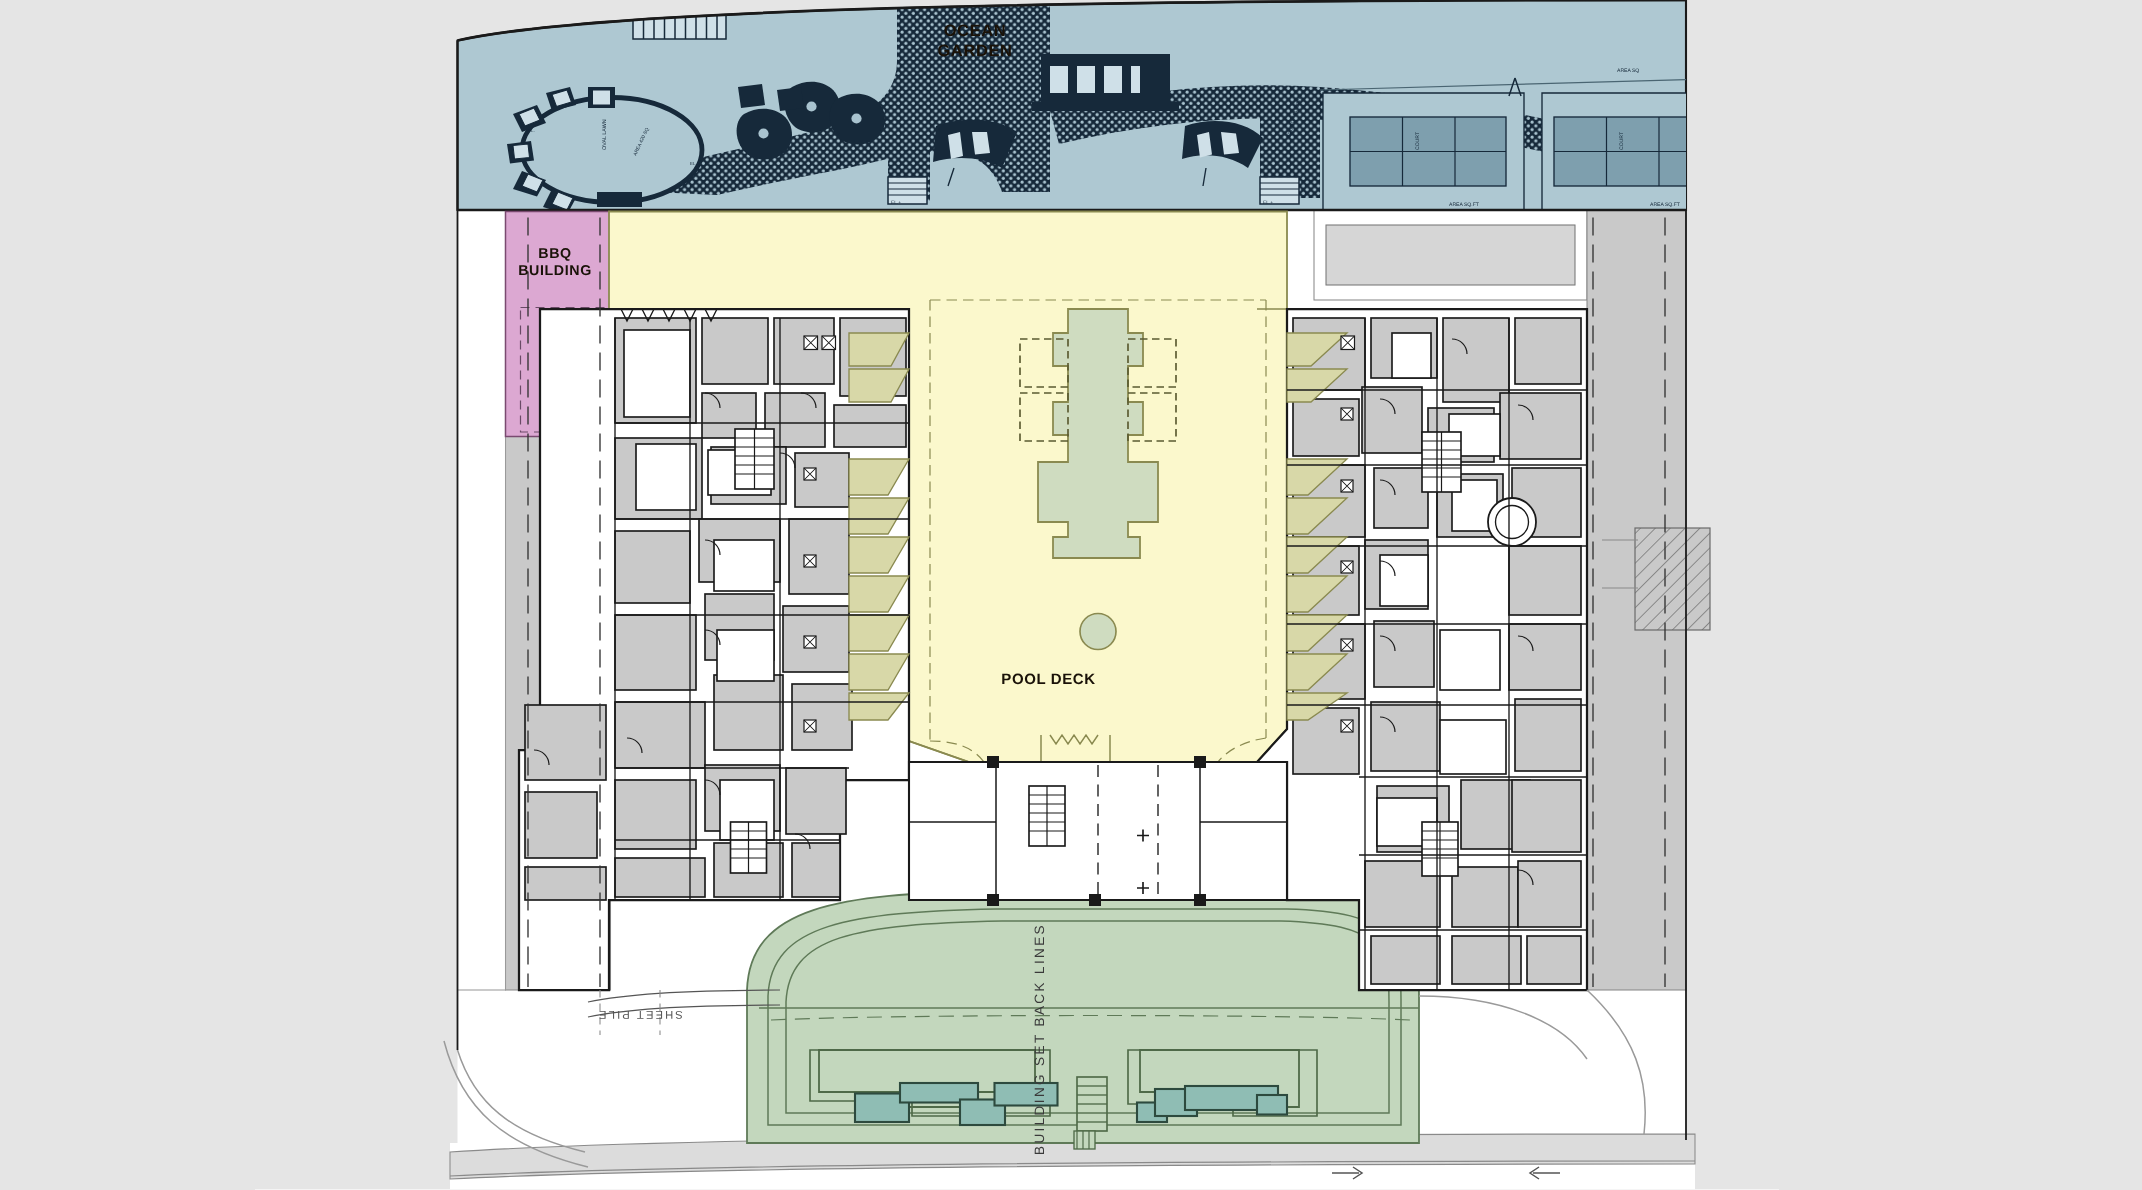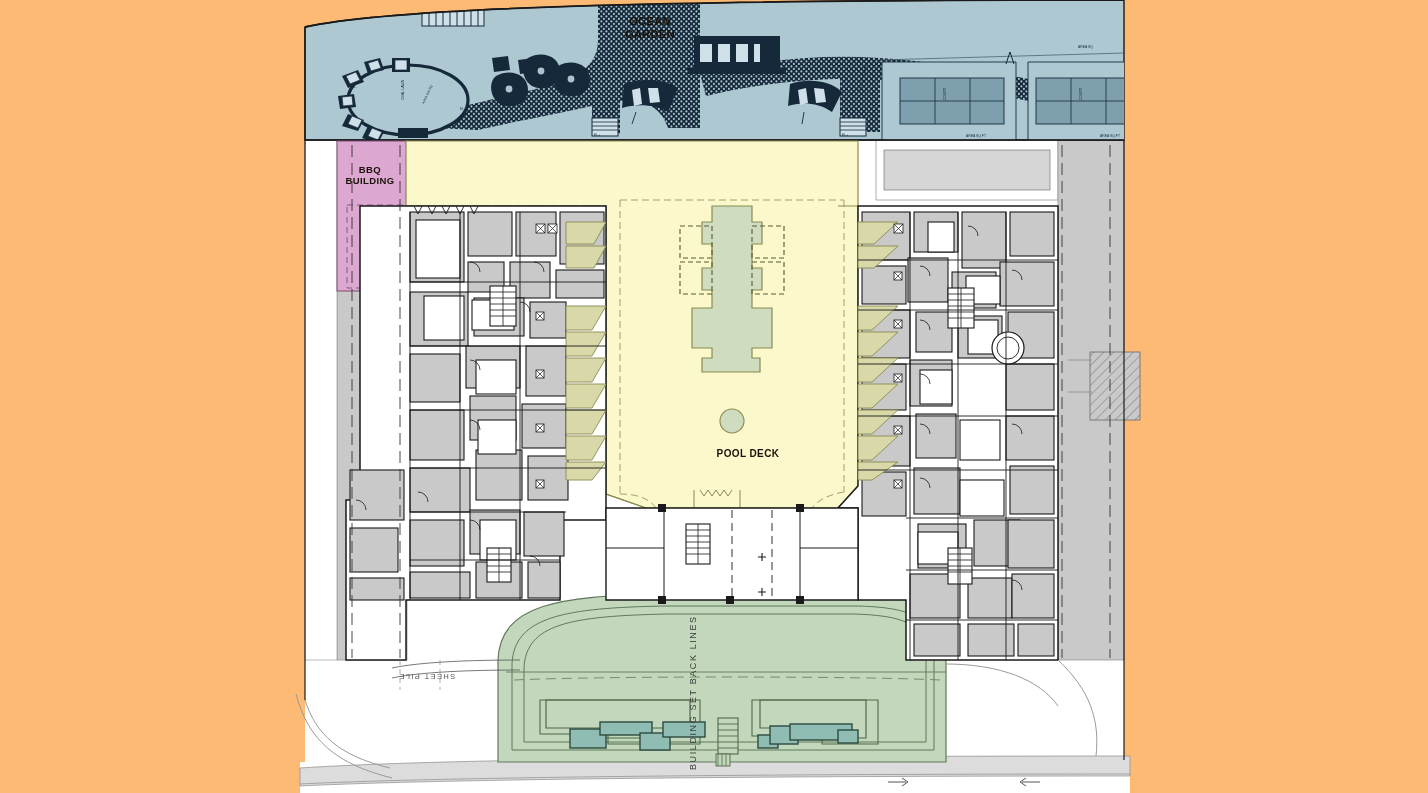--- a/index.html
+++ b/index.html
@@ -1,24 +1,24 @@
 <!DOCTYPE html>
 <html><head>
 <meta charset="utf-8">
 <style>
   html,body{margin:0;padding:0;background:#ffffff;}
   body{width:1428px;height:793px;overflow:hidden;
        font-family:"Liberation Sans",sans-serif;}
-  #plan{position:relative;width:1428px;height:793px;background:#fdba74;}
+  #plan{position:relative;width:1428px;height:793px;background:#e5e5e5;}
   svg.layer{position:absolute;left:0;top:0;width:1428px;height:793px;}
   .lbl{position:absolute;font-weight:bold;color:#1a1208;letter-spacing:.4px;
        text-align:center;line-height:1.15;white-space:pre;pointer-events:none;}
   #lbl-ocean-garden{left:585px;top:15px;width:130px;font-size:11px;}
   #lbl-bbq-terrace{left:330px;top:165px;width:80px;font-size:9.5px;}
-  #lbl-pool-deck{left:682px;top:448px;width:132px;font-size:10px;}
+  #lbl-pool-deck{left:633px;top:448px;width:132px;font-size:10px;}
   #lbl-main-entrance{left:605px;top:614px;width:310px;font-size:9.5px;line-height:1.35;}
   #lbl-setback{left:330px;top:300px;width:170px;font-size:9px;letter-spacing:1.6px;
       transform:rotate(-90deg);transform-origin:left top;
       position:absolute;color:#3a3a3a;font-weight:normal;}
   #lbl-setback-wrap{position:absolute;left:358px;top:470px;}
   #lbl-sheetpile{position:absolute;left:398px;top:672px;font-size:7.5px;
       letter-spacing:1.4px;color:#555;font-weight:normal;
       transform:rotate(180deg);white-space:pre;}
 </style>
 </head>

